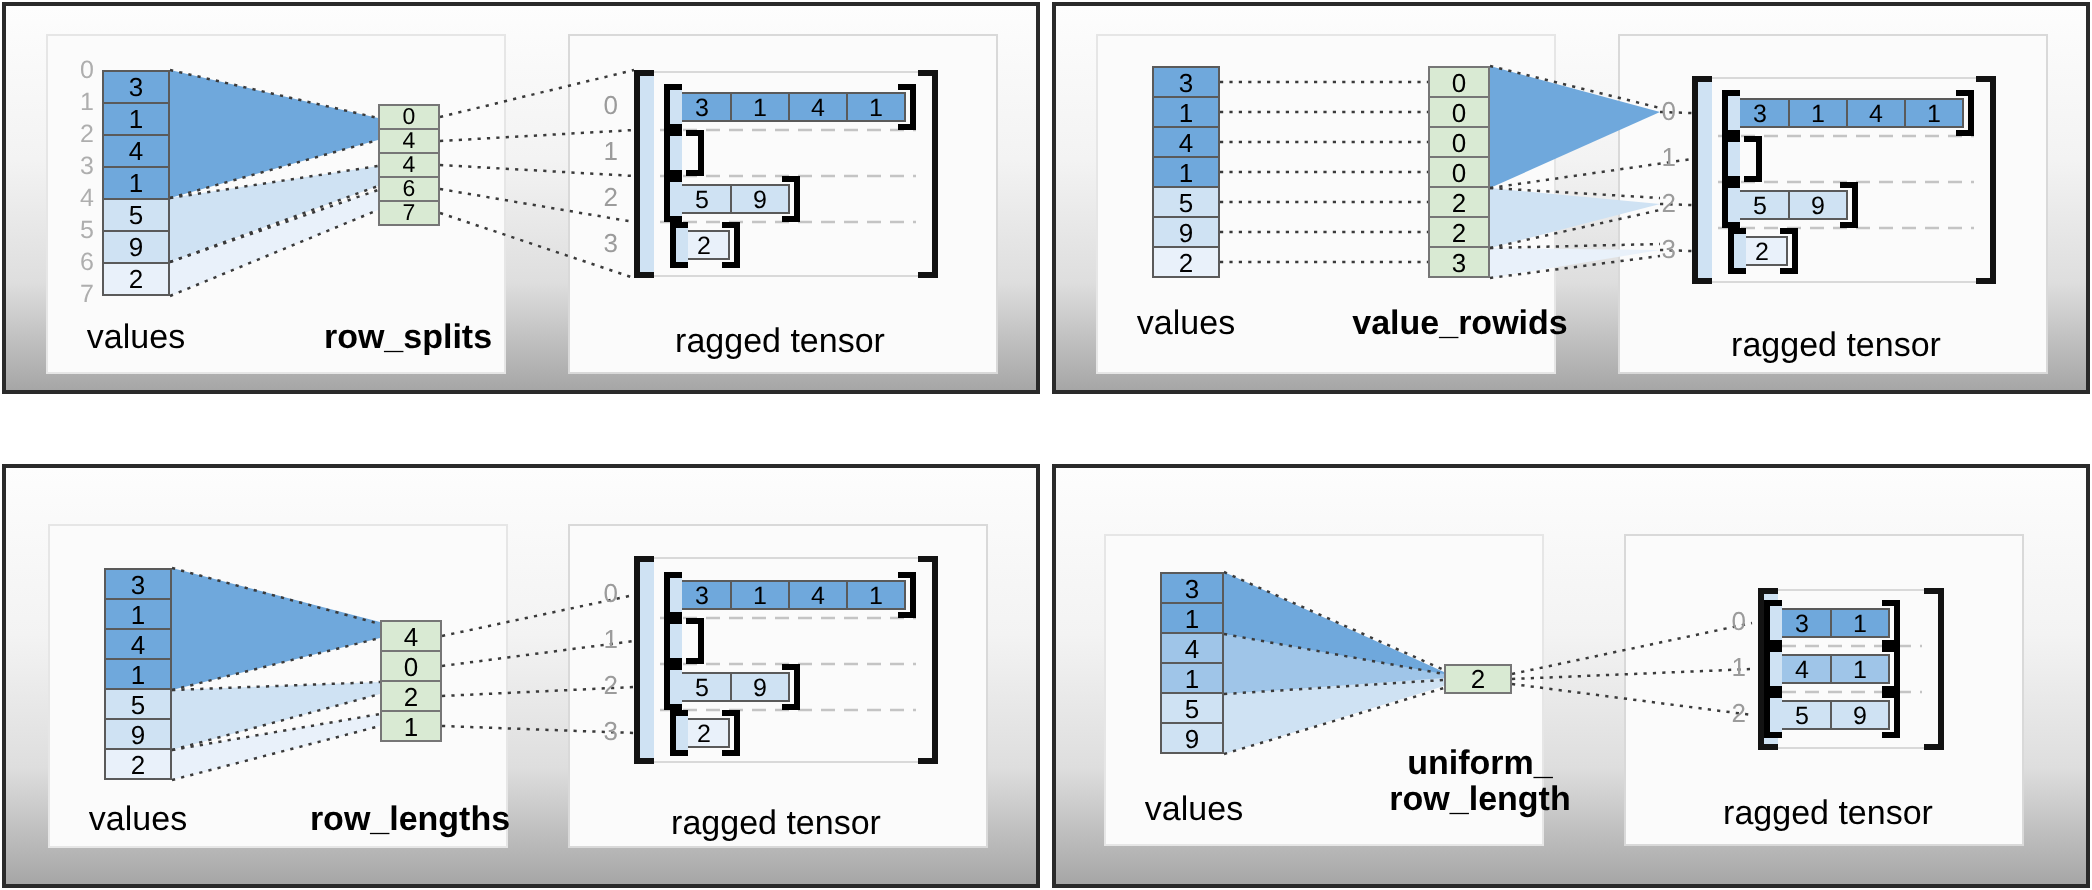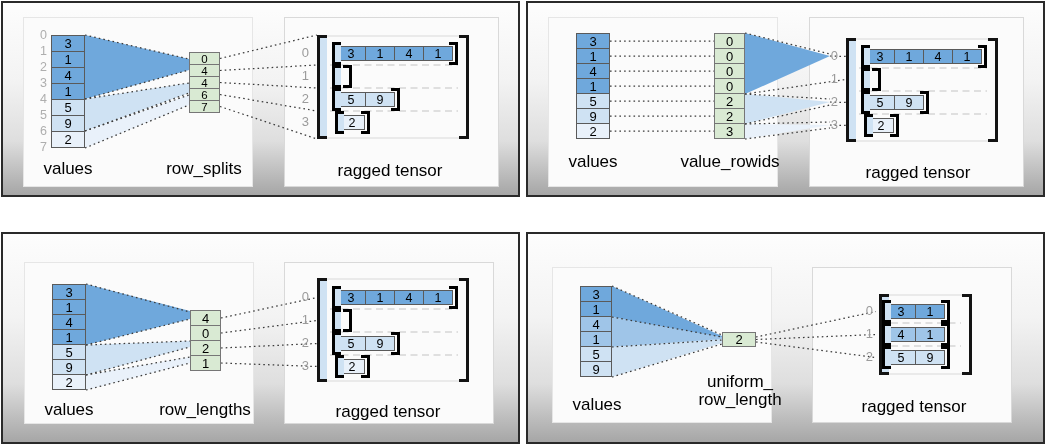--- a/index.html
+++ b/index.html
@@ -16,21 +16,21 @@
   .cell{box-sizing:border-box;border:1px solid #5a5a5a;display:flex;align-items:center;
         justify-content:center;font-size:13px;color:#000;background:#fff}
   .col .cell{width:100%;height:var(--ch,17px);margin-top:-1px}
   .col .cell:first-child{margin-top:0}
   .d{background:#6fa8dc}.m{background:#9fc5e8}.l{background:#cfe2f3}.xl{background:#e9f1fa}
   .g{background:#d9ead3;border-color:#767676}
   .sm{font-size:11.5px}
   .idx{position:absolute;width:14px;text-align:right;font-size:12.5px;color:#aeaeae;line-height:16px}
   .rlab{position:absolute;width:14px;text-align:right;font-size:13px;color:#9b9b9b;line-height:16px}
   .lab{position:absolute;font-size:17px;color:#000;transform:translateX(-50%);white-space:nowrap;line-height:18px}
-  .lab.b{font-weight:normal}
+  .lab.b{font-weight:bold}
   .trow{position:absolute;display:flex}
   .trow .cell{width:30px;height:15px;font-size:12.5px;margin-left:-1px}
   .trow .cell:first-child{margin-left:0}
   .erow{width:10px;height:15px}
   .rb{position:absolute;top:-4px;bottom:-4px;width:9px;border:3px solid #000;box-sizing:border-box}
   .rb.l{left:-5px;border-right:none}
   .rb.r{right:-5px;border-left:none}
   .bigb{position:absolute;width:10px;border:3.5px solid #131313;box-sizing:border-box}
   .bigb.l{border-right:none}
   .bigb.r{border-left:none}

